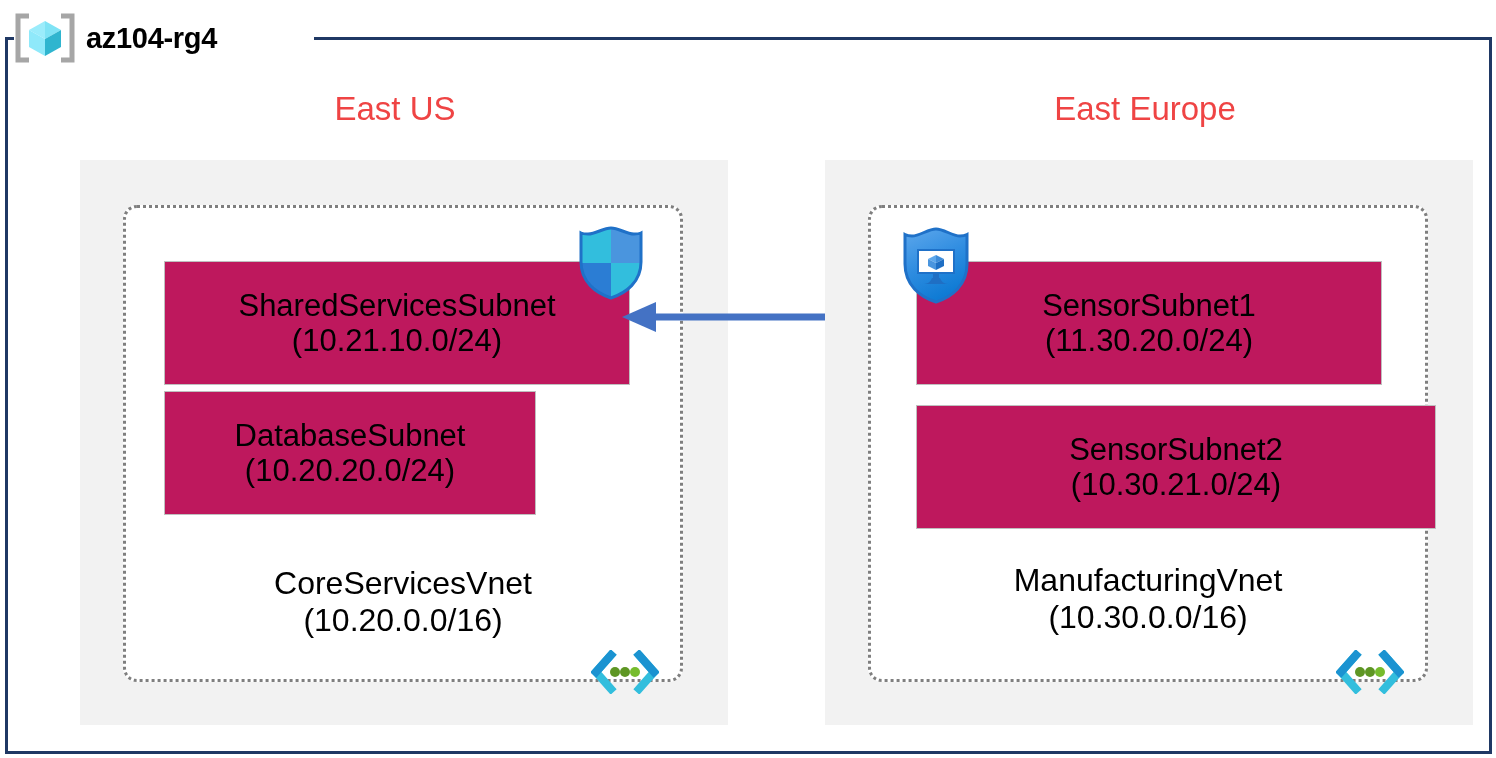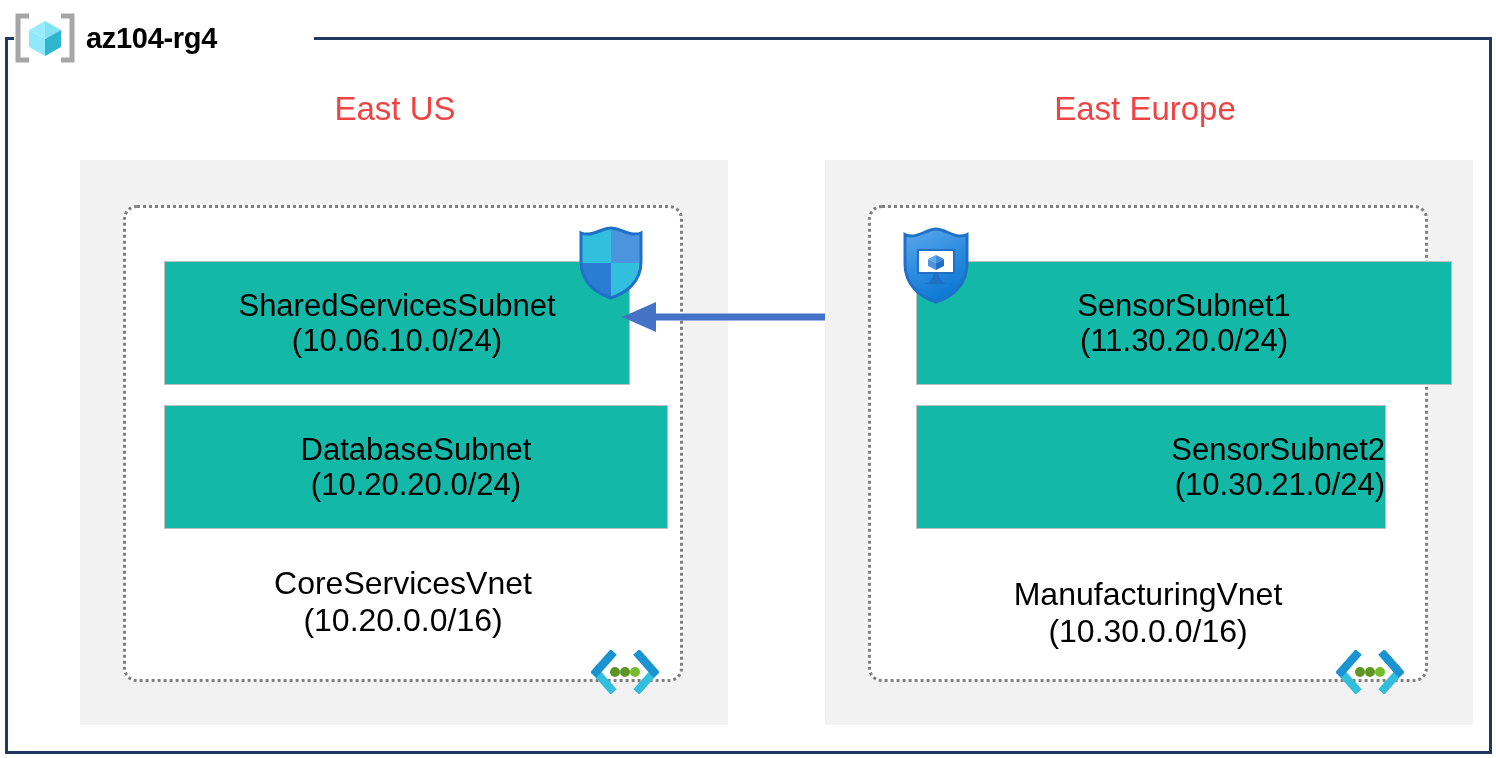--- a/index.html
+++ b/index.html
@@ -89,49 +89,49 @@
     background: #ffffff;
     border: 3px dotted #7F7F7F;
     border-radius: 14px;
   }
   #vnet-box-0 { left: 123px; width: 560px; }
   #vnet-box-1 { left: 868px; width: 560px; }
 
   
   .subnet-box {
     position: absolute;
-    background: #14b8a6;
+    background: #be185d;
     border: 1px solid #BFBFBF;
     display: flex;
     flex-direction: column;
     align-items: center;
     justify-content: center;
   }
   .subnet-line {
     font-size: 31px;
     color: #000000;
     line-height: 1.14;
     white-space: nowrap;
   }
   #subnet-0-0 { left: 164px;  top: 261px; width: 466px; height: 124px; }
-  #subnet-0-1 { left: 164px;  top: 405px; width: 504px; height: 124px; align-items: center; }
-  #subnet-1-0 { left: 916px;  top: 261px; width: 536px; height: 124px; }
-  #subnet-1-1 { left: 916px;  top: 405px; width: 470px; height: 124px; align-items: flex-end; }
+  #subnet-0-1 { left: 164px;  top: 391px; width: 372px; height: 124px; align-items: center; }
+  #subnet-1-0 { left: 916px;  top: 261px; width: 466px; height: 124px; }
+  #subnet-1-1 { left: 916px;  top: 405px; width: 520px; height: 124px; }
 
   
   .vnet-caption {
     position: absolute;
     text-align: center;
     font-size: 32px;
     color: #000000;
     line-height: 1.16;
     white-space: nowrap;
   }
   #vnet-caption-0 { left: 123px; top: 565px; width: 560px; text-align: center; }
-  #vnet-caption-1 { left: 868px; top: 576px; width: 560px; text-align: center; }
+  #vnet-caption-1 { left: 868px; top: 562px; width: 560px; text-align: center; }
 
   
   .vnet-glyph { position: absolute; width: 68px; height: 44px; }
   #vnet-glyph-0 { left: 591px;  top: 650px; }
   #vnet-glyph-1 { left: 1336px; top: 650px; }
 
   
   .shield { position: absolute; }
   #shield-0 { left: 578px; top: 226px; width: 66px; height: 74px; }
   #shield-1 { left: 901px; top: 226px; width: 70px; height: 78px; }
@@ -167,21 +167,21 @@
     </svg>
     <span class="rg-title-text">az104-rg4</span>
   </div>
 
   <div class="region-label" id="region-label-0">East US</div>
   <div class="region-box" id="region-box-0"></div>
   <div class="vnet-box" id="vnet-box-0"></div>
 
   <div class="subnet-box" id="subnet-0-0">
     <span class="subnet-line">SharedServicesSubnet</span>
-    <span class="subnet-line">(10.06.10.0/24)</span>
+    <span class="subnet-line">(10.21.10.0/24)</span>
   </div>
 
   <div class="subnet-box" id="subnet-0-1">
     <span class="subnet-line">DatabaseSubnet</span>
     <span class="subnet-line">(10.20.20.0/24)</span>
   </div>
 
   <div class="vnet-caption" id="vnet-caption-0">
     <div>CoreServicesVnet</div>
     <div>(10.20.0.0/16)</div>

